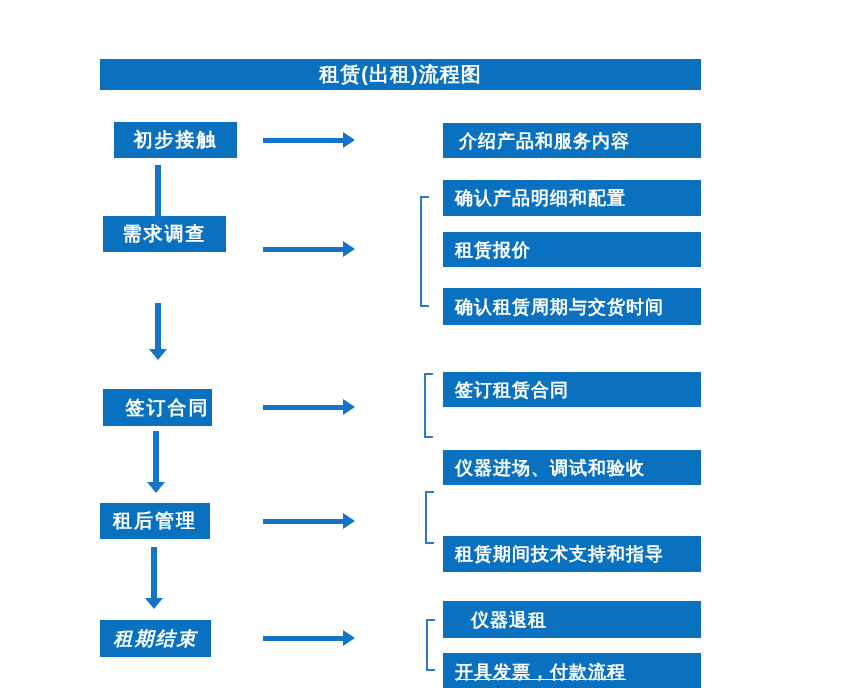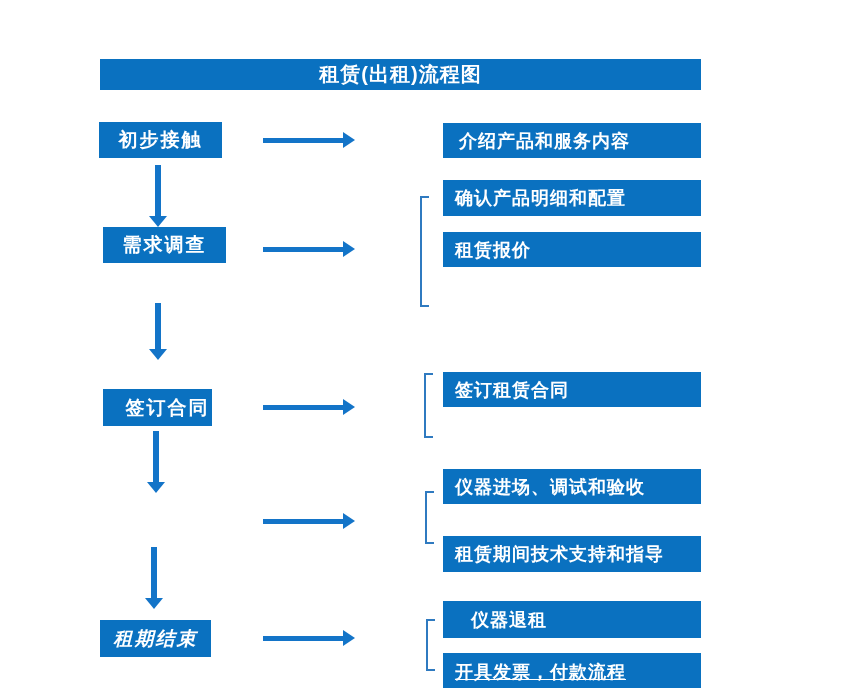--- a/index.html
+++ b/index.html
@@ -62,28 +62,31 @@
 </style>
 </head>
 <body>
 
 <div class="canvas">
 
   <div class="titlebar">
     <span>租赁(出租)流程图</span>
   </div>
 
-  <div class="lbox" style="left:99px;top:77px;width:123px;height:36px;">
+  <div class="lbox" style="left:114px;top:77px;width:123px;height:36px;">
     <span>初步接触</span>
   </div>
-  <div class="lbox" style="left:103px;top:182px;width:123px;height:36px;text-align:center;">
+  <div class="lbox" style="left:103px;top:171px;width:123px;height:36px;text-align:center;">
     <span>需求调查</span>
   </div>
   <div class="lbox" style="left:103px;top:344px;width:109px;height:37px;padding-left:20px;">
     <span>签订合同</span>
+  </div>
+  <div class="lbox" style="left:100px;top:458px;width:110px;height:36px;">
+    <span>租后管理</span>
   </div>
   <div class="lbox" style="left:100px;top:575px;width:111px;height:37px;font-style:italic;">
     <span>租期结束</span>
   </div>
 
   <div class="varrow" style="left:149px;top:120px;height:62px;">
     <div class="shaft"></div>
     <div class="head"></div>
   </div>
   <div class="varrow" style="left:149px;top:258px;height:57px;">
@@ -127,24 +130,27 @@
 
   <div class="rbox" style="top:78px;height:35px;padding-left:16px;">
     <span>介绍产品和服务内容</span>
   </div>
   <div class="rbox" style="top:135px;height:36px;">
     <span>确认产品明细和配置</span>
   </div>
   <div class="rbox" style="top:187px;height:35px;">
     <span>租赁报价</span>
   </div>
+  <div class="rbox" style="top:243px;height:37px;">
+    <span>确认租赁周期与交货时间</span>
+  </div>
   <div class="rbox" style="top:327px;height:35px;">
     <span>签订租赁合同</span>
   </div>
-  <div class="rbox" style="top:424px;height:35px;">
+  <div class="rbox" style="top:405px;height:35px;">
     <span>仪器进场、调试和验收</span>
   </div>
   <div class="rbox" style="top:491px;height:36px;">
     <span>租赁期间技术支持和指导</span>
   </div>
   <div class="rbox" style="top:556px;height:37px;padding-left:28px;">
     <span>仪器退租</span>
   </div>
   <div class="rbox" style="top:608px;height:38px;text-decoration:underline;">
     <span>开具发票，付款流程</span>

